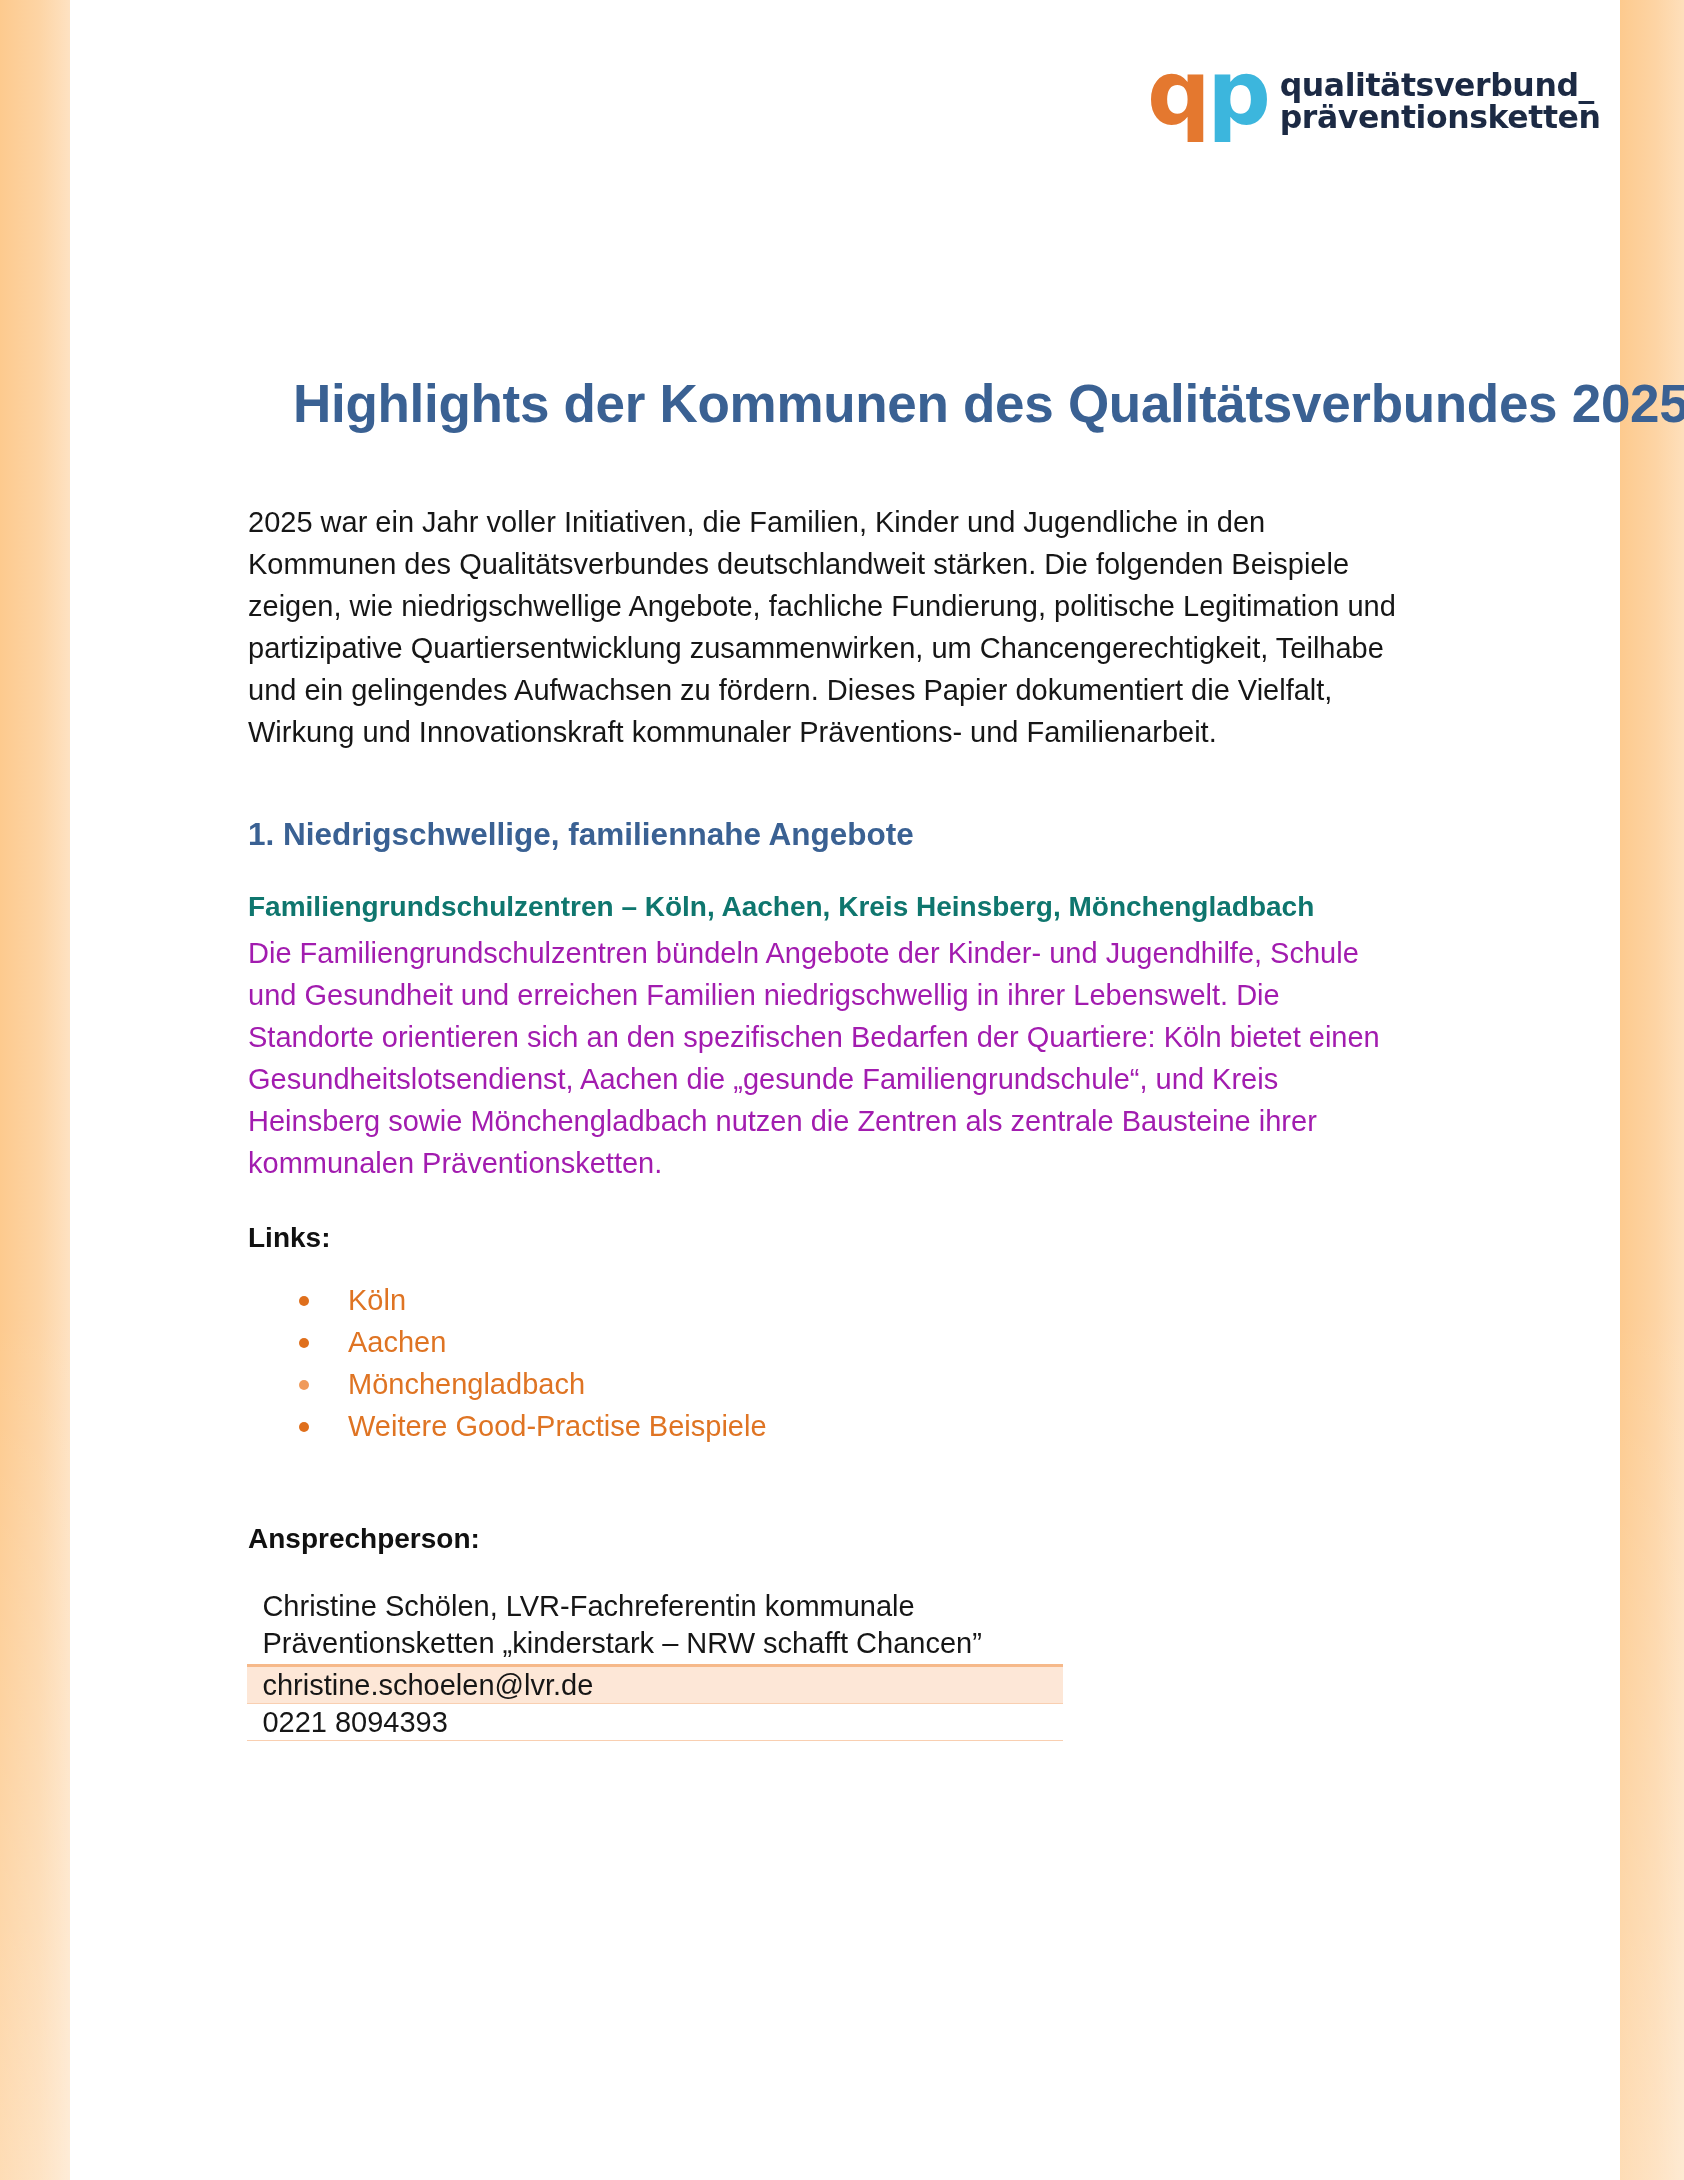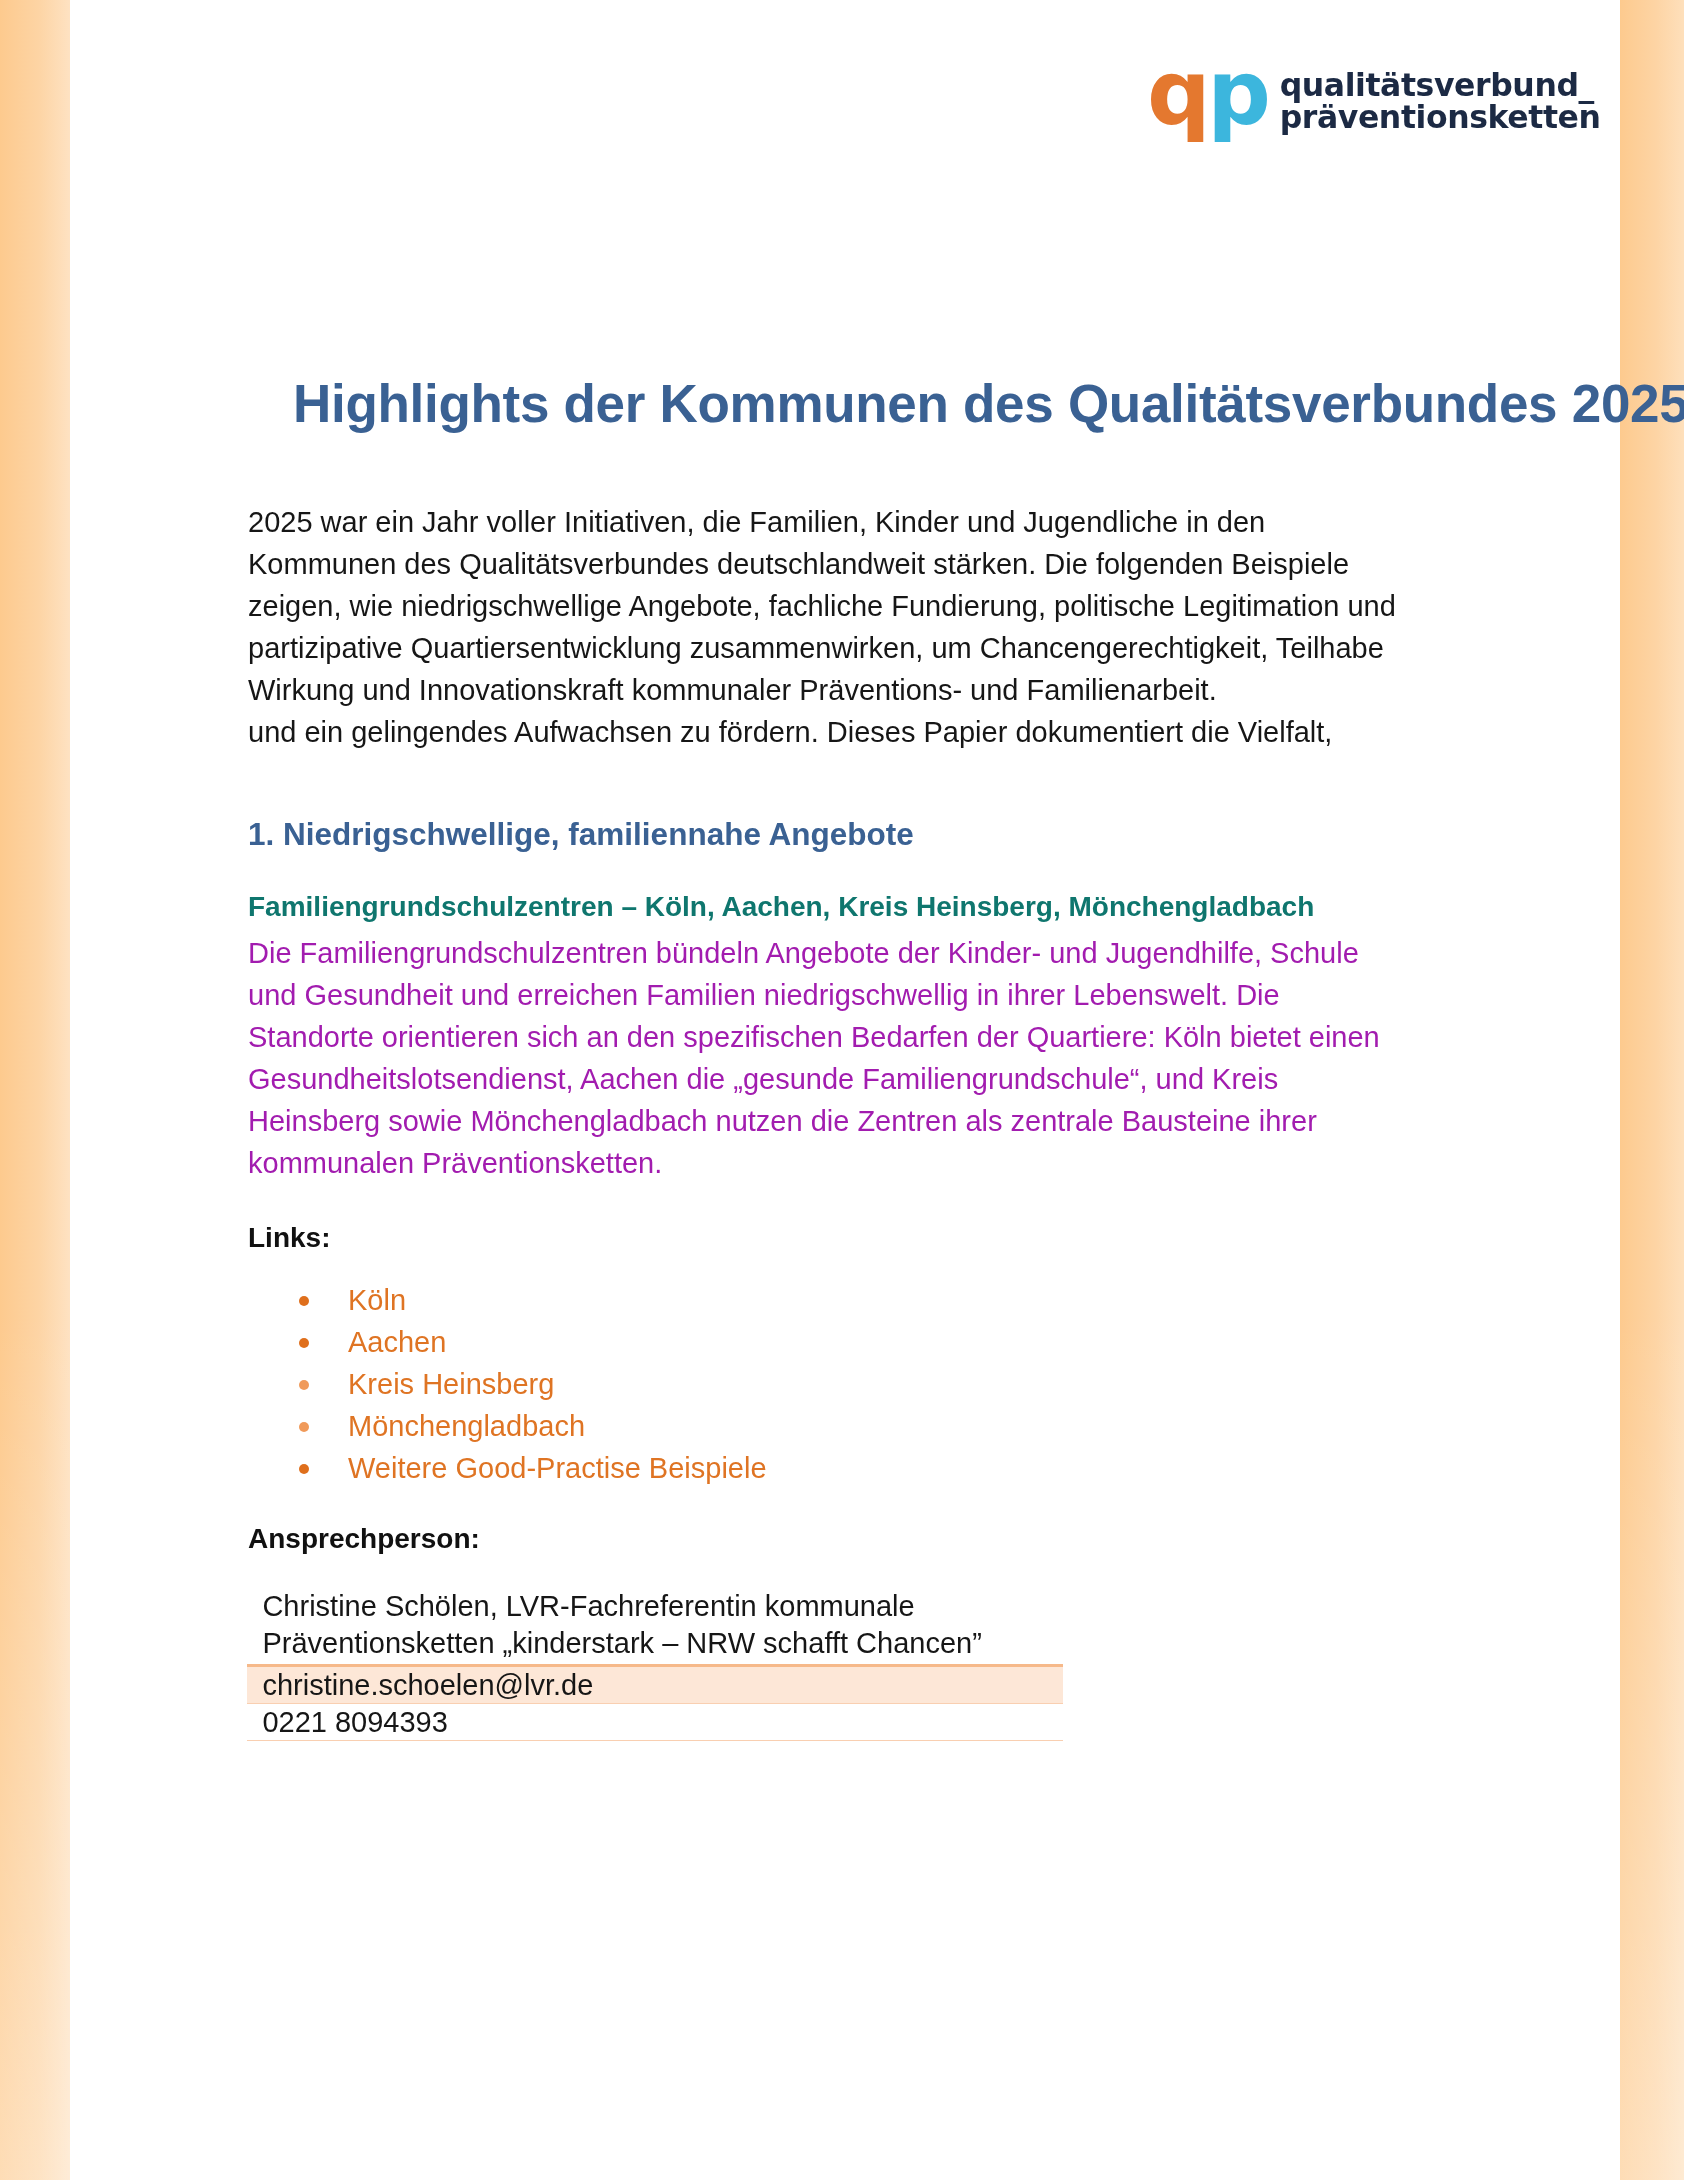--- a/index.html
+++ b/index.html
@@ -235,22 +235,22 @@
 
 <div class="content">
 
   <h1 class="doc-title">Highlights der Kommunen des Qualitätsverbundes 2025</h1>
 
   <div class="intro">
     <span>2025 war ein Jahr voller Initiativen, die Familien, Kinder und Jugendliche in den</span>
     <span>Kommunen des Qualitätsverbundes deutschlandweit stärken. Die folgenden Beispiele</span>
     <span>zeigen, wie niedrigschwellige Angebote, fachliche Fundierung, politische Legitimation und</span>
     <span>partizipative Quartiersentwicklung zusammenwirken, um Chancengerechtigkeit, Teilhabe</span>
+    <span>und ein gelingendes Aufwachsen zu fördern. Dieses Papier dokumentiert die Vielfalt,</span>
     <span>Wirkung und Innovationskraft kommunaler Präventions- und Familienarbeit.</span>
-    <span>und ein gelingendes Aufwachsen zu fördern. Dieses Papier dokumentiert die Vielfalt,</span>
   </div>
 
   <h2 class="section-heading">1. Niedrigschwellige, familiennahe Angebote</h2>
 
   <h3 class="sub-heading">Familiengrundschulzentren – Köln, Aachen, Kreis Heinsberg, Mönchengladbach</h3>
 
   <div class="body-para">
     <span>Die Familiengrundschulzentren bündeln Angebote der Kinder- und Jugendhilfe, Schule</span>
     <span>und Gesundheit und erreichen Familien niedrigschwellig in ihrer Lebenswelt. Die</span>
     <span>Standorte orientieren sich an den spezifischen Bedarfen der Quartiere: Köln bietet einen</span>
@@ -262,24 +262,20 @@
   <p class="label links">Links:</p>
 
   <ul class="link-list">
     <li>
       <span class="bullet" style="background:#df6f1c"></span>
       <a>Köln</a>
     </li>
     <li>
       <span class="bullet" style="background:#df6f1c"></span>
       <a>Aachen</a>
-    </li>
-    <li>
-      <span class="bullet" style="background:#f09a5a"></span>
-      <a>Kreis Heinsberg</a>
     </li>
     <li>
       <span class="bullet" style="background:#f09a5a"></span>
       <a>Mönchengladbach</a>
     </li>
     <li>
       <span class="bullet" style="background:#df6f1c"></span>
       <a>Weitere Good-Practise Beispiele</a>
     </li>
   </ul>

